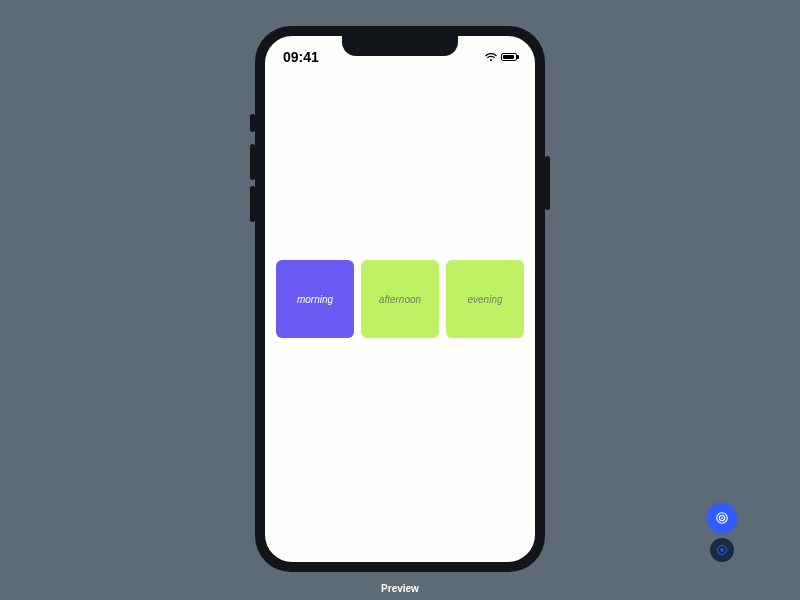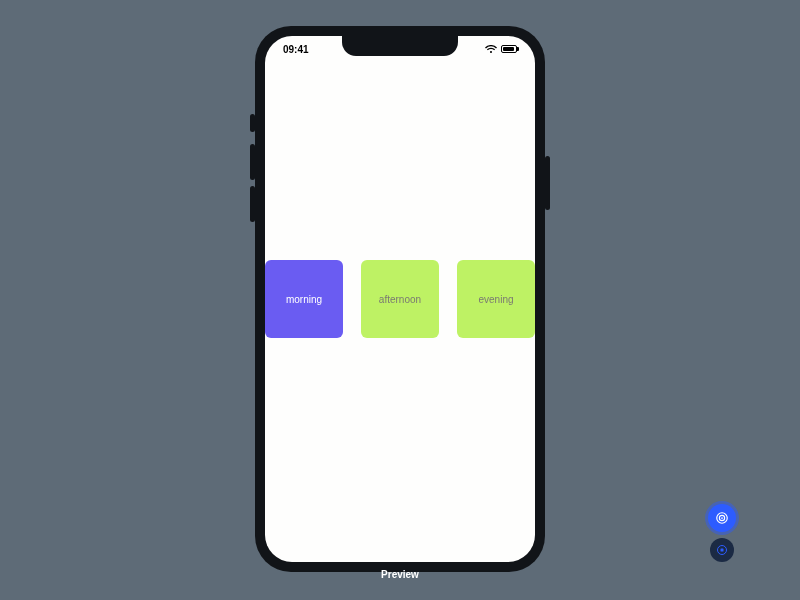--- a/index.html
+++ b/index.html
@@ -56,28 +56,28 @@
     border-radius: 3px;
   }
   .side-btn.mute  { left: -5px; top: 88px;  width: 5px; height: 18px; }
   .side-btn.volu  { left: -5px; top: 118px; width: 5px; height: 36px; }
   .side-btn.vold  { left: -5px; top: 160px; width: 5px; height: 36px; }
   .side-btn.power { right:-5px; top: 130px; width: 5px; height: 54px; }
 
   
   .status-bar {
     position: absolute;
-    top: 0; left: 0; right: 0;
+    top: 8px; left: 0; right: 0;
     height: 26px;
     display: flex;
     align-items: center;
     justify-content: space-between;
     padding: 0 18px;
     box-sizing: border-box;
-    font-size: 10px;
+    font-size: 14px;
     font-weight: 600;
     color: #000;
   }
   .status-left  { width: 70px; text-align: left; }
   .status-right { width: 70px; display: flex; gap: 4px; justify-content: flex-end; align-items: center; }
 
   .wifi-icon svg { width: 12px; height: 9px; display: block; }
   .battery-icon { width: 16px; height: 8px; border: 1px solid #000; border-radius: 2px; position: relative; box-sizing: border-box; }
   .battery-icon::after { content: ""; position: absolute; right: -3px; top: 1px; width: 2px; height: 4px; background: #000; border-radius: 0 1px 1px 0; }
   .battery-fill { position: absolute; left: 1px; top: 1px; bottom: 1px; width: 11px; background: #000; border-radius: 1px; }
@@ -85,22 +85,23 @@
   
   .content {
     position: absolute;
     top: 0; left: 0; right: 0; bottom: 0;
     display: flex;
     align-items: center;
     justify-content: center;
   }
   .tile-row {
     display: flex;
-    gap: 18px;
+    gap: 7px;
     padding: 0 10px;
+    font-style: italic;
   }
   .tile {
     width: 78px;
     height: 78px;
     border-radius: 6px;
     display: flex;
     align-items: center;
     justify-content: center;
     font-size: 10px;
     font-weight: 500;
@@ -110,21 +111,21 @@
     user-select: none;
   }
   .tile.selected {
     background: #6a5cf2;
     color: #fff;
   }
 
   
   .caption {
     position: absolute;
-    bottom: 20px;
+    bottom: 6px;
     left: 0;
     width: 800px;
     text-align: center;
     font-size: 10px;
     font-weight: 700;
     color: #fff;
   }
 
   
   .fab-stack {

